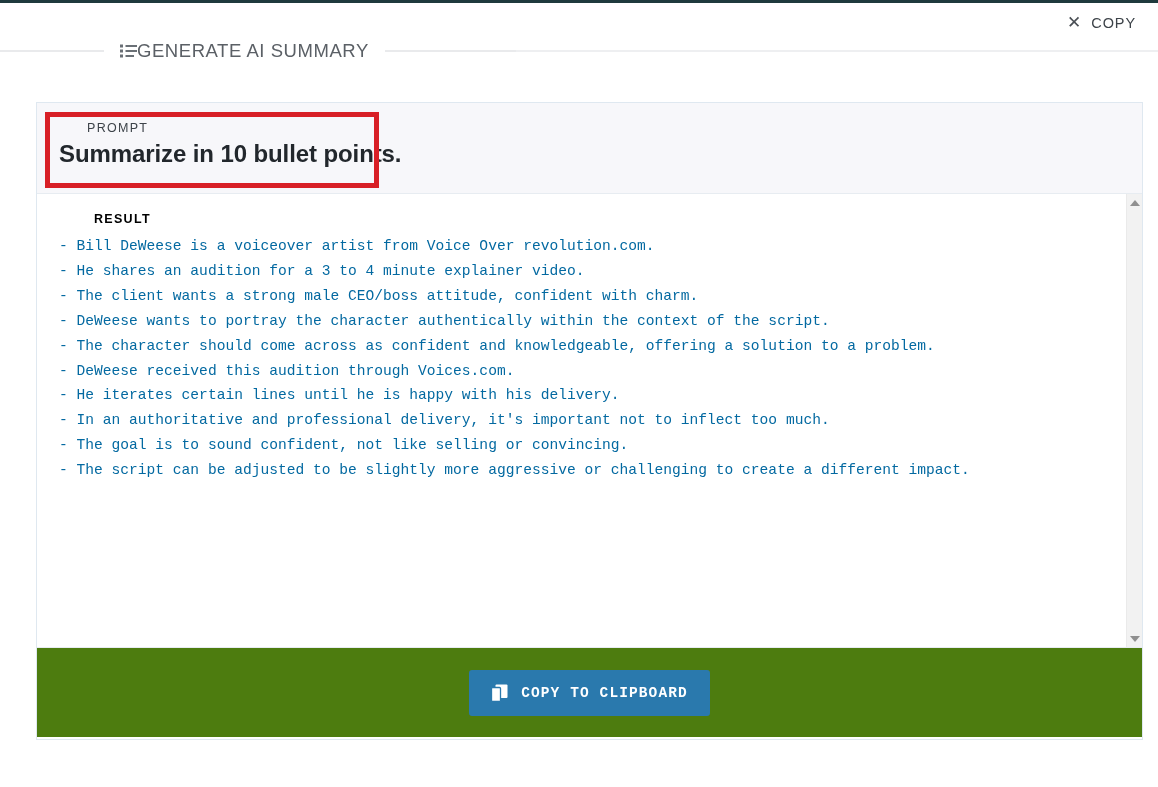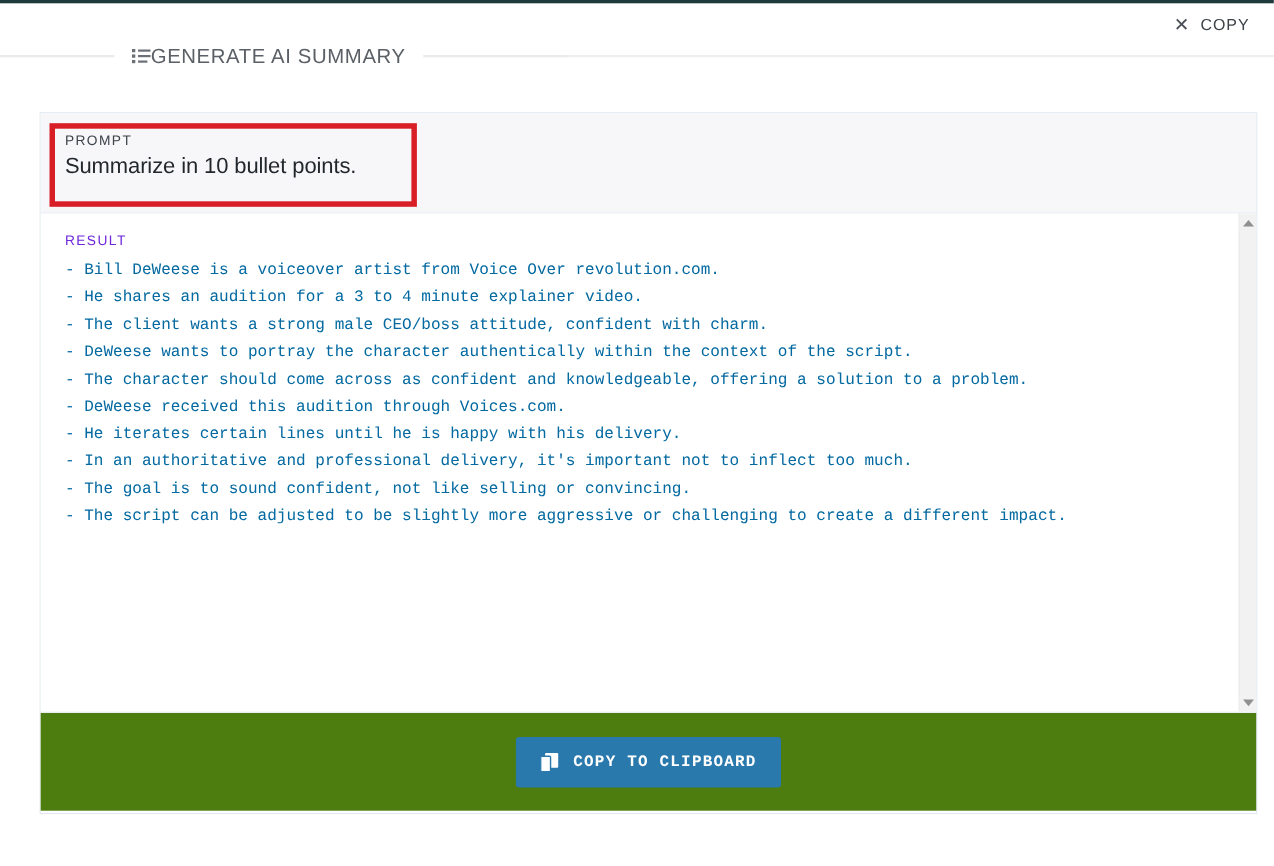--- a/index.html
+++ b/index.html
@@ -111,25 +111,26 @@
     background: #f7f7fa;
     padding: 18px 22px 22px 22px;
     height: 90px;
   }
   .prompt-label {
     font-size: 12.5px;
     letter-spacing: 1.3px;
     color: #3d4349;
     font-weight: 400;
     margin-bottom: 5px;
+    margin-left: 28px;
   }
   .prompt-value {
-    font-size: 20px;
+    font-size: 24px;
     color: #22272c;
-    font-weight: 400;
+    font-weight: 700;
     letter-spacing: -0.1px;
   }
 
   
   .annotation-box {
     position: absolute;
     left: 8px;
     top: 9px;
     width: 334px;
     height: 76px;
@@ -147,24 +148,25 @@
     border-bottom: 1px solid #e7ecf1;
     overflow: hidden;
   }
   .result-inner {
     padding: 18px 22px 10px 22px;
     height: 100%;
   }
   .result-label {
     font-size: 12.5px;
     letter-spacing: 1.3px;
-    color: #6d28d9;
-    font-weight: 400;
+    color: #000000;
+    font-weight: 700;
     margin-bottom: 8px;
     font-family: "Liberation Sans", sans-serif;
+    margin-left: 35px;
   }
   .result-text {
     font-family: "Liberation Mono", "DejaVu Sans Mono", monospace;
     font-size: 14.6px;
     line-height: 24.9px;
     color: #0369a1;
     white-space: pre-wrap;
     word-break: normal;
   }
 

